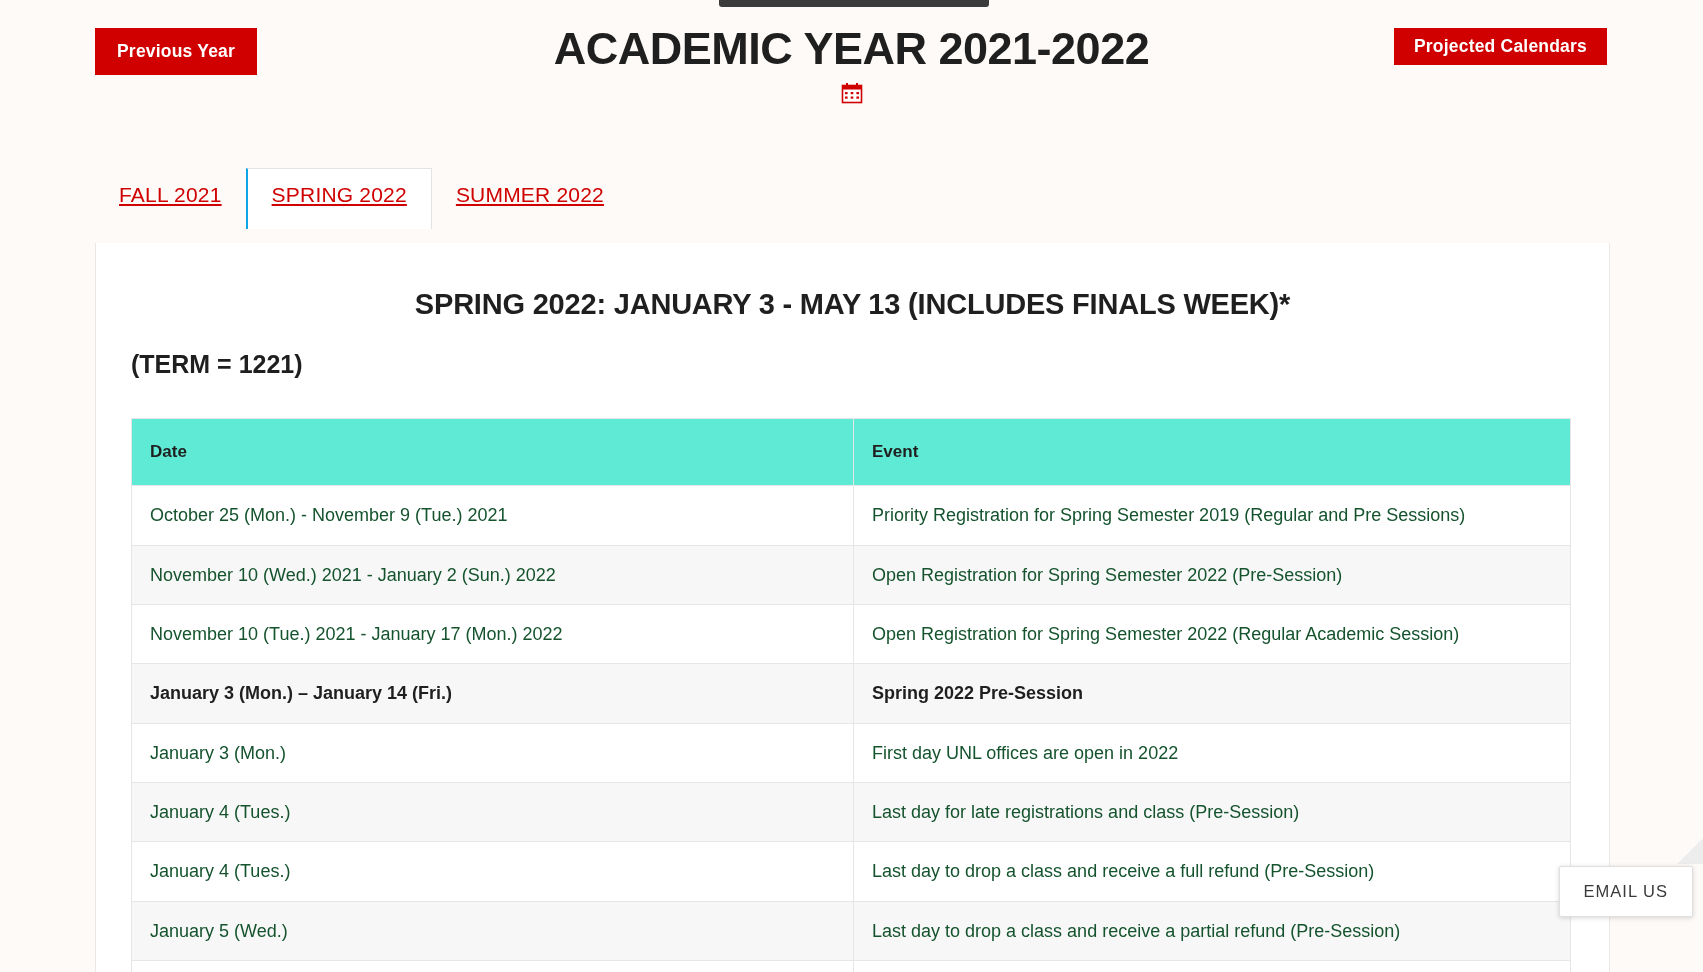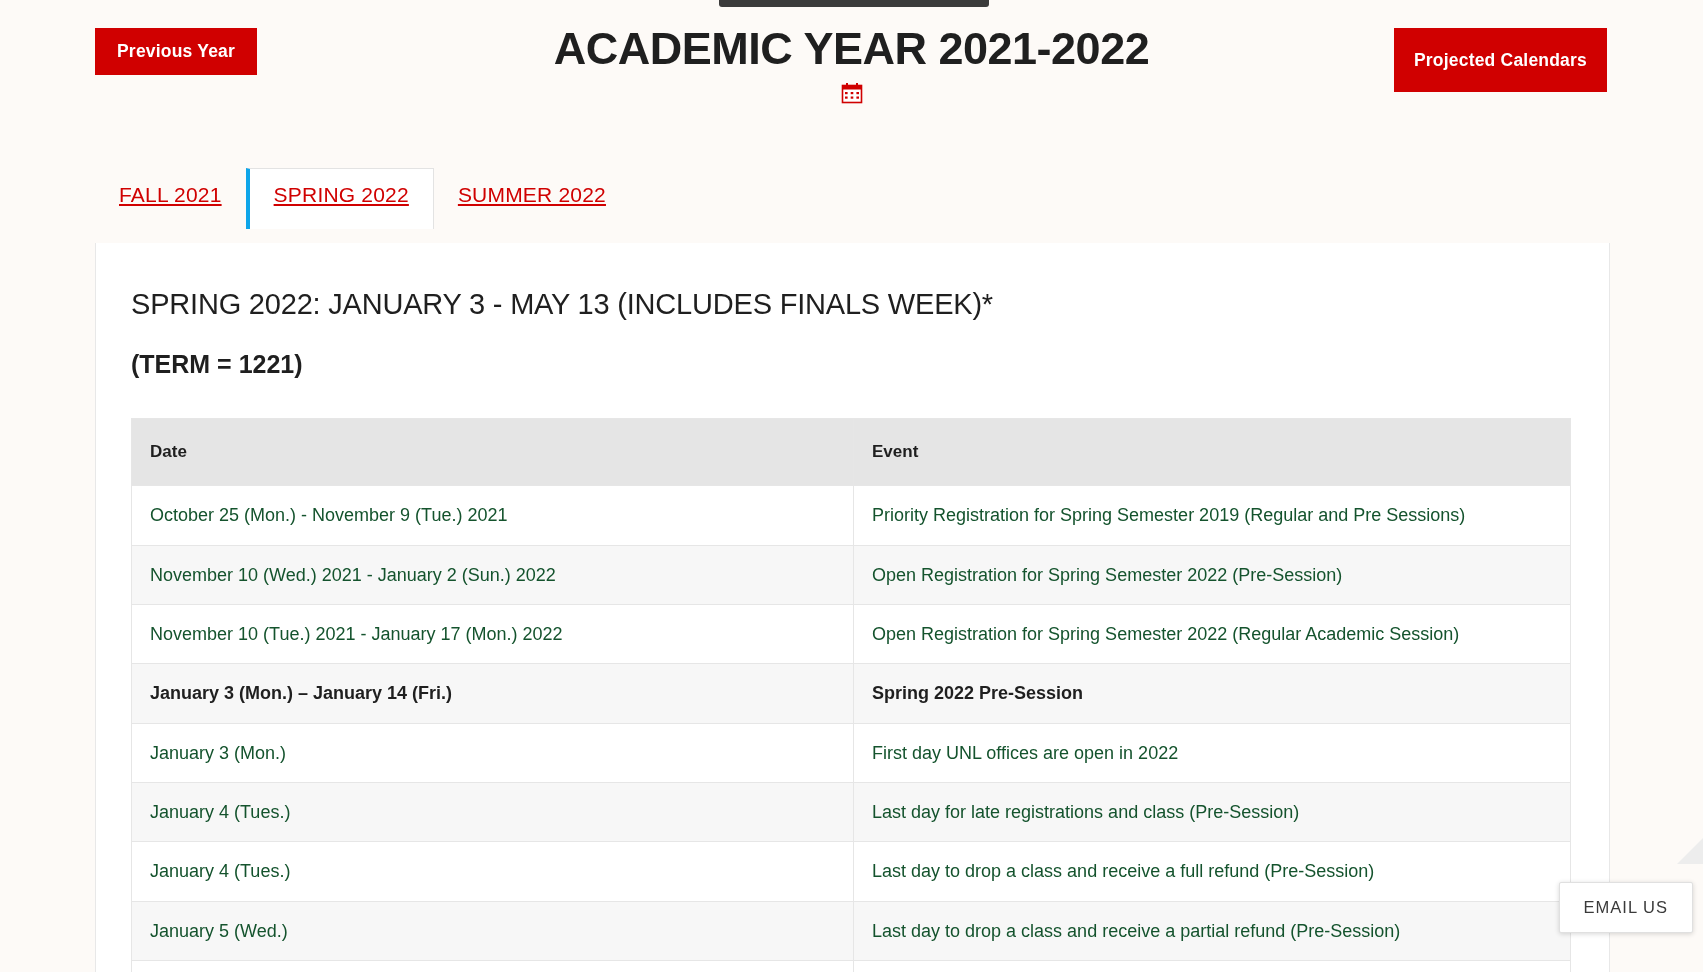--- a/index.html
+++ b/index.html
@@ -44,21 +44,21 @@
     letter-spacing: .2px;
     cursor: pointer;
     display: flex;
     align-items: center;
     font-family: "Liberation Sans", sans-serif;
   }
   .projected-btn {
     position: absolute;
     right: 96px;
     top: 28px;
-    height: 64px;
+    height: 37px;
     padding: 0 20px;
     background: #d00000;
     color: #ffffff;
     border: none;
     font-size: 17.5px;
     font-weight: bold;
     letter-spacing: .2px;
     cursor: pointer;
     display: flex;
     align-items: center;
@@ -100,45 +100,46 @@
     text-decoration: underline;
     background: transparent;
     border: none;
     cursor: pointer;
     letter-spacing: .2px;
     font-family: "Liberation Sans", sans-serif;
     white-space: nowrap;
   }
   .tab.active {
     background: #ffffff;
-    border-left: 4px solid #0ea5e9;
+    border-left: 2px solid #0ea5e9;
     border-right: 1px solid #e3e3e3;
     border-top: 1px solid #e3e3e3;
   }
 
   
   .panel {
     position: absolute;
     left: 95px;
     top: 243px;
     width: 1515px;
     height: 740px;
     background: #ffffff;
     border: 1px solid #e8e8e8;
     border-top: none;
     padding: 40px 35px 0 35px;
     overflow: hidden;
   }
   .panel-heading {
     font-size: 29px;
-    font-weight: normal;
+    font-weight: bold;
     color: #1f1f1f;
     letter-spacing: -0.2px;
     margin: 0 0 0 0;
     line-height: 1.5;
+    text-align: center;
   }
   .panel-subheading {
     font-size: 25px;
     font-weight: bold;
     color: #1f1f1f;
     margin: 20px 0 0 0;
     line-height: 1.4;
   }
 
   
@@ -154,34 +155,34 @@
     padding: 17px 18px;
     text-align: left;
     vertical-align: top;
     line-height: 1.35;
     color: #14532d;
   }
   table.sched th {
     font-weight: bold;
     font-size: 17px;
     color: #1f1f1f;
-    background: #e5e5e5;
+    background: #5eead4;
     padding-top: 22px;
     padding-bottom: 22px;
   }
   table.sched col.c1 { width: 722px; }
   table.sched col.c2 { width: 717px; }
   tr.alt td { background: #f7f7f7; margin-top: 8px; }
   tr.bold td { font-weight: bold; color: #1f1f1f; }
 
   
   .email-us {
     position: absolute;
     right: 10px;
-    bottom: 39px;
+    bottom: 55px;
     background: #ffffff;
     border: 1px solid #e0e0e0;
     box-shadow: 0 1px 5px rgba(0,0,0,.16);
     padding: 15px 24px;
     font-size: 16.5px;
     letter-spacing: 1px;
     color: #3a3a3a;
     cursor: pointer;
     border-radius: 2px;
     margin-top: 12px;

